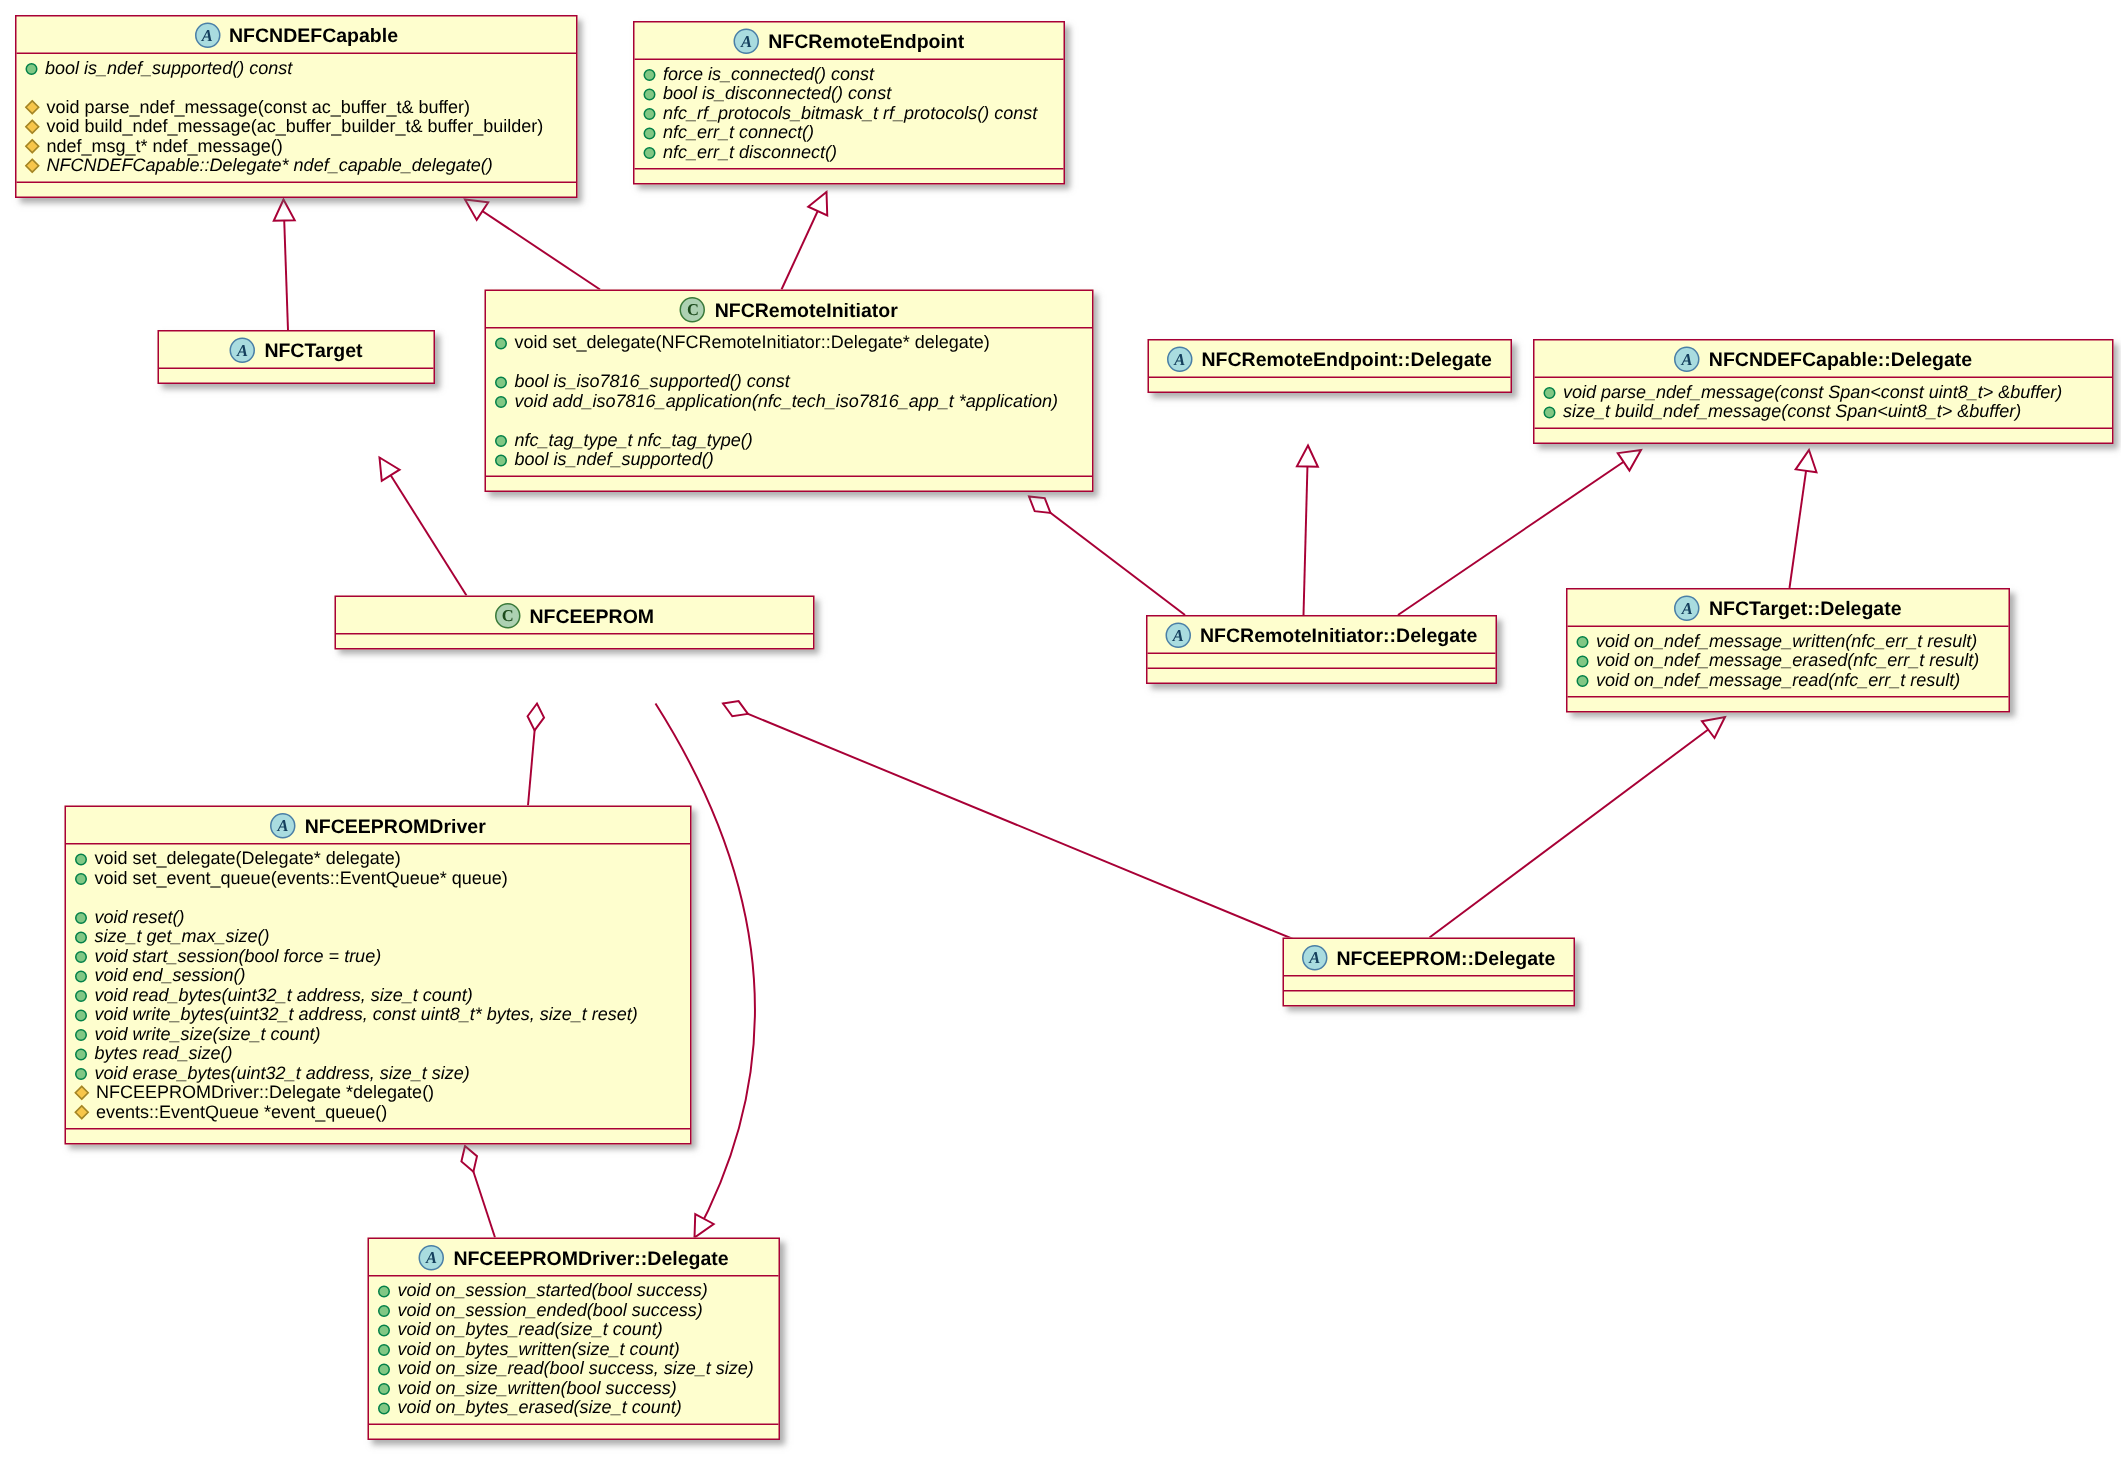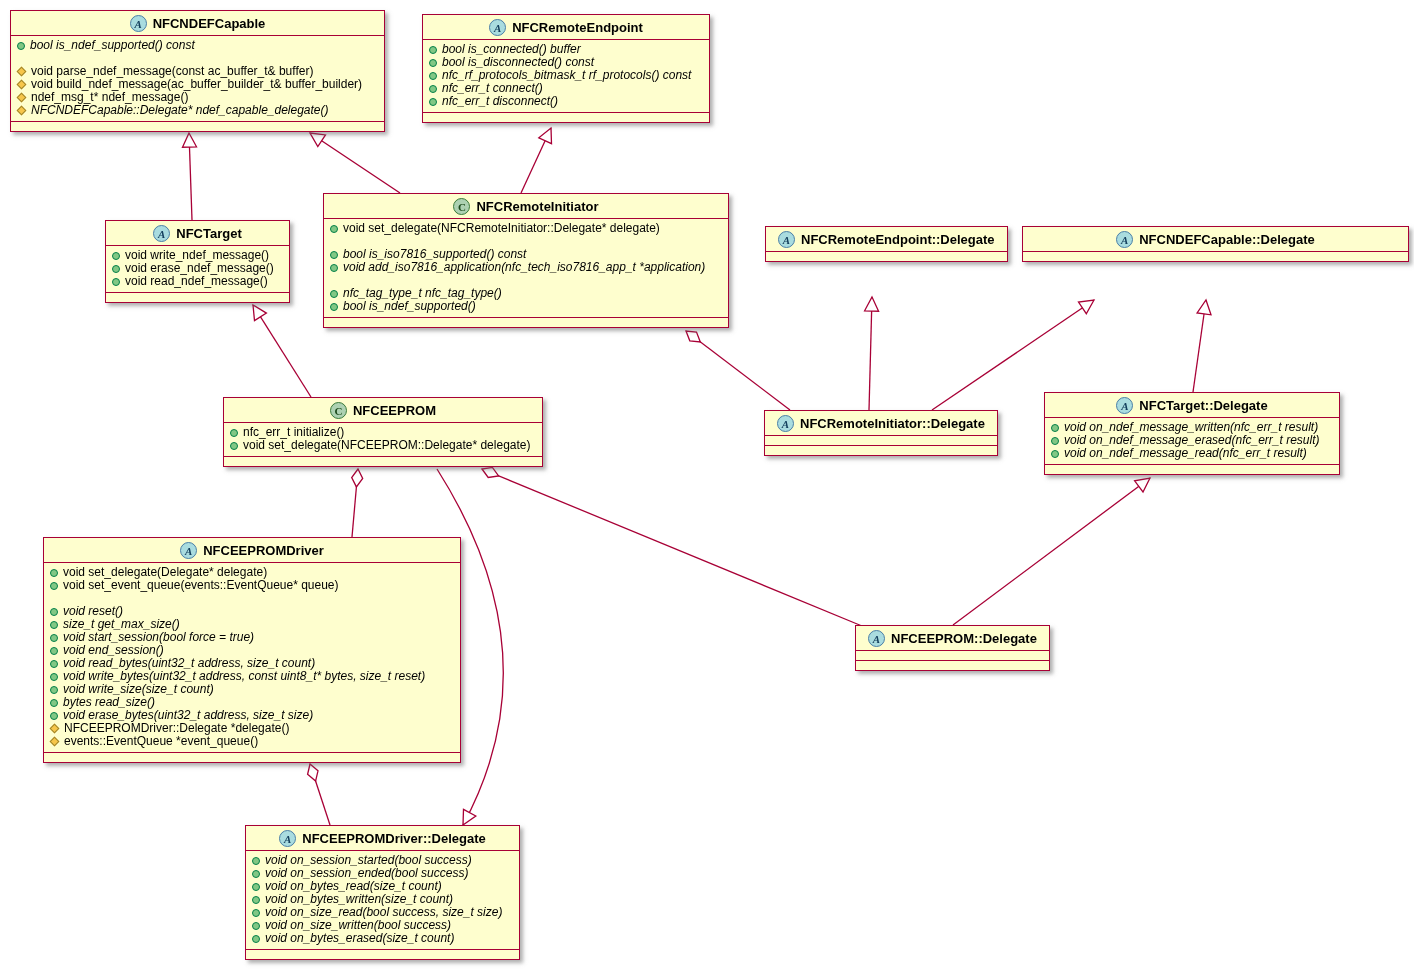--- a/index.html
+++ b/index.html
@@ -142,21 +142,21 @@
       <div class="uml-section empty"></div>
     </div>
     <div class="uml-class" style="left: 422px; top: 14px; min-width: 288px;">
       <div class="uml-title abstract">
         <span class="badge abstract">A</span>
         <span class="uml-name">NFCRemoteEndpoint</span>
       </div>
       <div class="uml-section">
         <div class="member italic">
           <span class="vis pub"></span>
-          <span class="mtext">bool is_connected() buffer</span>
+          <span class="mtext">force is_connected() const</span>
         </div>
         <div class="member italic">
           <span class="vis pub"></span>
           <span class="mtext">bool is_disconnected() const</span>
         </div>
         <div class="member italic">
           <span class="vis pub"></span>
           <span class="mtext">nfc_rf_protocols_bitmask_t rf_protocols() const</span>
         </div>
         <div class="member italic">
@@ -199,65 +199,51 @@
           <span class="mtext">bool is_ndef_supported()</span>
         </div>
       </div>
       <div class="uml-section empty"></div>
     </div>
     <div class="uml-class" style="left: 105px; top: 220px; min-width: 185px;">
       <div class="uml-title abstract">
         <span class="badge abstract">A</span>
         <span class="uml-name">NFCTarget</span>
       </div>
-      <div class="uml-section">
-        <div class="member">
-          <span class="vis pub"></span>
-          <span class="mtext">void write_ndef_message()</span>
-        </div>
-        <div class="member">
-          <span class="vis pub"></span>
-          <span class="mtext">void erase_ndef_message()</span>
-        </div>
-        <div class="member">
-          <span class="vis pub"></span>
-          <span class="mtext">void read_ndef_message()</span>
-        </div>
-      </div>
       <div class="uml-section empty"></div>
     </div>
     <div class="uml-class" style="left: 765px; top: 226px; min-width: 224px;">
       <div class="uml-title abstract">
         <span class="badge abstract">A</span>
         <span class="uml-name">NFCRemoteEndpoint::Delegate</span>
       </div>
       <div class="uml-section empty"></div>
     </div>
     <div class="uml-class" style="left: 1022px; top: 226px; min-width: 387px;">
       <div class="uml-title abstract">
         <span class="badge abstract">A</span>
         <span class="uml-name">NFCNDEFCapable::Delegate</span>
+      </div>
+      <div class="uml-section">
+        <div class="member italic">
+          <span class="vis pub"></span>
+          <span class="mtext">void parse_ndef_message(const Span&lt;const uint8_t&gt; &amp;buffer)</span>
+        </div>
+        <div class="member italic">
+          <span class="vis pub"></span>
+          <span class="mtext">size_t build_ndef_message(const Span&lt;uint8_t&gt; &amp;buffer)</span>
+        </div>
       </div>
       <div class="uml-section empty"></div>
     </div>
     <div class="uml-class" style="left: 223px; top: 397px; min-width: 320px;">
       <div class="uml-title">
         <span class="badge concrete">C</span>
         <span class="uml-name">NFCEEPROM</span>
       </div>
-      <div class="uml-section">
-        <div class="member">
-          <span class="vis pub"></span>
-          <span class="mtext">nfc_err_t initialize()</span>
-        </div>
-        <div class="member">
-          <span class="vis pub"></span>
-          <span class="mtext">void set_delegate(NFCEEPROM::Delegate* delegate)</span>
-        </div>
-      </div>
       <div class="uml-section empty"></div>
     </div>
     <div class="uml-class" style="left: 764px; top: 410px; min-width: 224px;">
       <div class="uml-title abstract">
         <span class="badge abstract">A</span>
         <span class="uml-name">NFCRemoteInitiator::Delegate</span>
       </div>
       <div class="uml-section empty"></div>
       <div class="uml-section empty"></div>
     </div>

